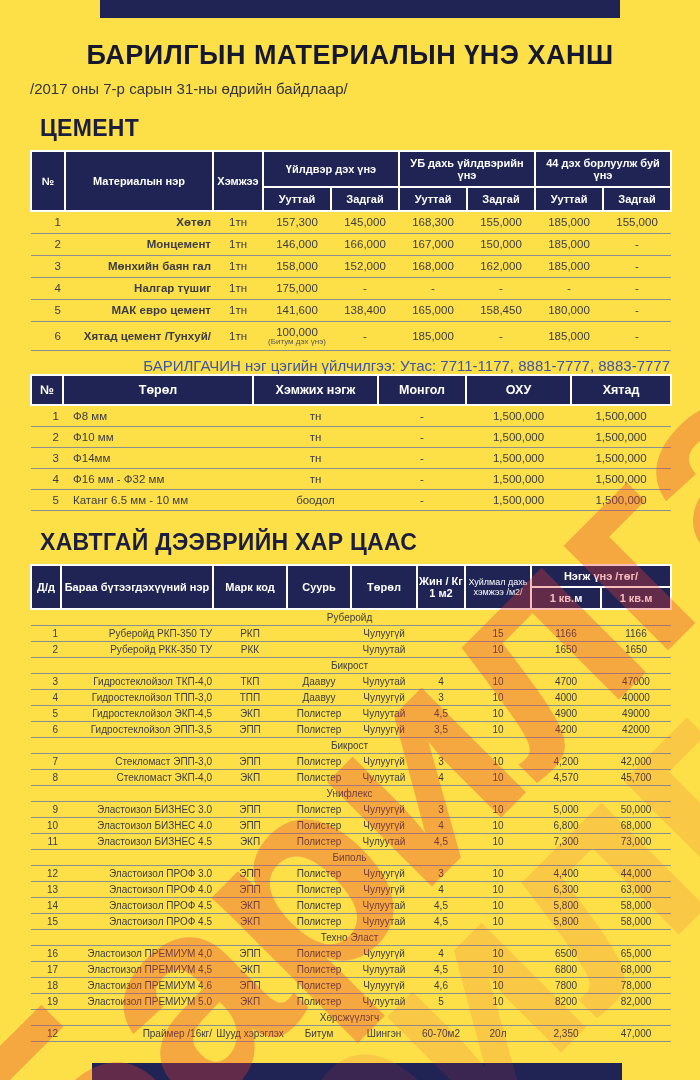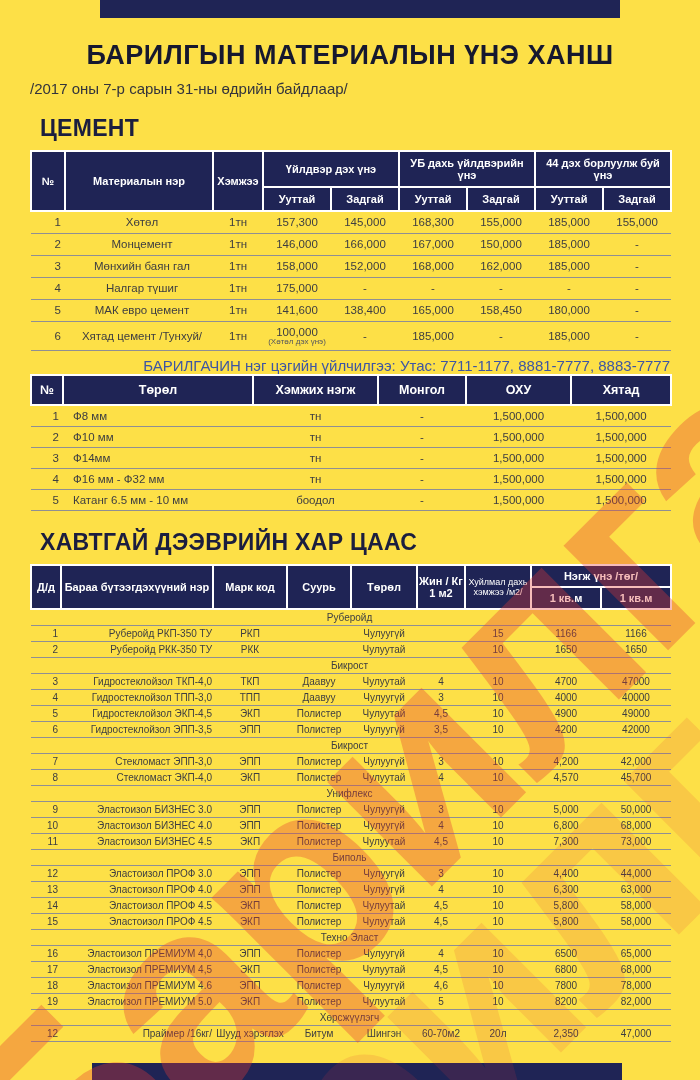--- a/index.html
+++ b/index.html
@@ -17,21 +17,21 @@
 
   h2.sec-heading { font-size:23px; font-weight:bold; color:#1b1e3f; margin:18px 10px 8px 10px; letter-spacing:0.3px; }
 
   table.tbl { width:640px; margin:0 auto; border-collapse:collapse; table-layout:fixed; }
   table.tbl th { background:#1f2455; color:#ffffff; font-weight:bold; border:2px solid #ffffff; text-align:center; vertical-align:middle; }
   table.tbl td { color:#3d3d41; text-align:center; border-bottom:1px solid #8f8f93; vertical-align:middle; }
 
   .t-cement th { font-size:11px; padding:5px 2px; }
   .t-cement td { font-size:11.5px; padding:4px 2px; height:22px; }
   .t-cement td:nth-child(1) { text-align:right; padding-right:4px; }
-  .t-cement td:nth-child(2) { text-align:center; padding-left:8px; }
+  .t-cement td:nth-child(2) { text-align:right; padding-left:8px;font-weight:bold; }
   .cell-note { font-size:8px; color:#55565e; line-height:8px; }
 
   .contact { width:640px; margin:6px auto 0 auto; text-align:right; font-size:15px; color:#3d55a4; }
 
   .t-rebar th { font-size:12.5px; padding:7px 2px; }
   .t-rebar td { font-size:11.5px; padding:4px 2px; height:21px; }
   .t-rebar td:nth-child(1) { text-align:right; padding-right:4px; }
   .t-rebar td:nth-child(2) { text-align:left; padding-left:10px; }
 
   .t-roof th { font-size:11px; padding:4px 1px; }
@@ -142,21 +142,21 @@
             <td>158,450</td>
             <td>180,000</td>
             <td>-</td>
           </tr>
           <tr>
             <td>6</td>
             <td>Хятад цемент /Тунхуй/</td>
             <td>1тн</td>
             <td>
               <div>100,000</div>
-              <div class="cell-note">(Хөтөл дэх үнэ)</div>
+              <div class="cell-note">(Битум дэх үнэ)</div>
             </td>
             <td>-</td>
             <td>185,000</td>
             <td>-</td>
             <td>185,000</td>
             <td>-</td>
           </tr>
         </tbody>
     </table>
     <div class="contact">БАРИЛГАЧИН нэг цэгийн үйлчилгээ: Утас: 7711-1177, 8881-7777, 8883-7777</div>

